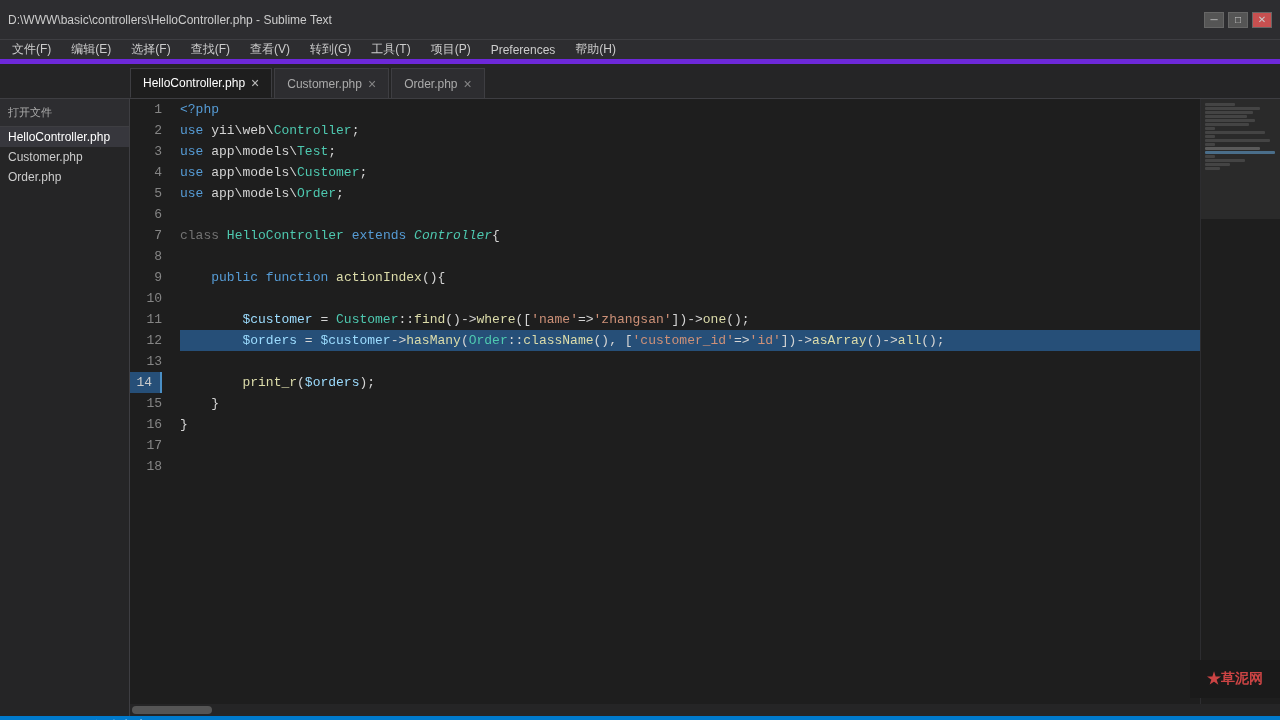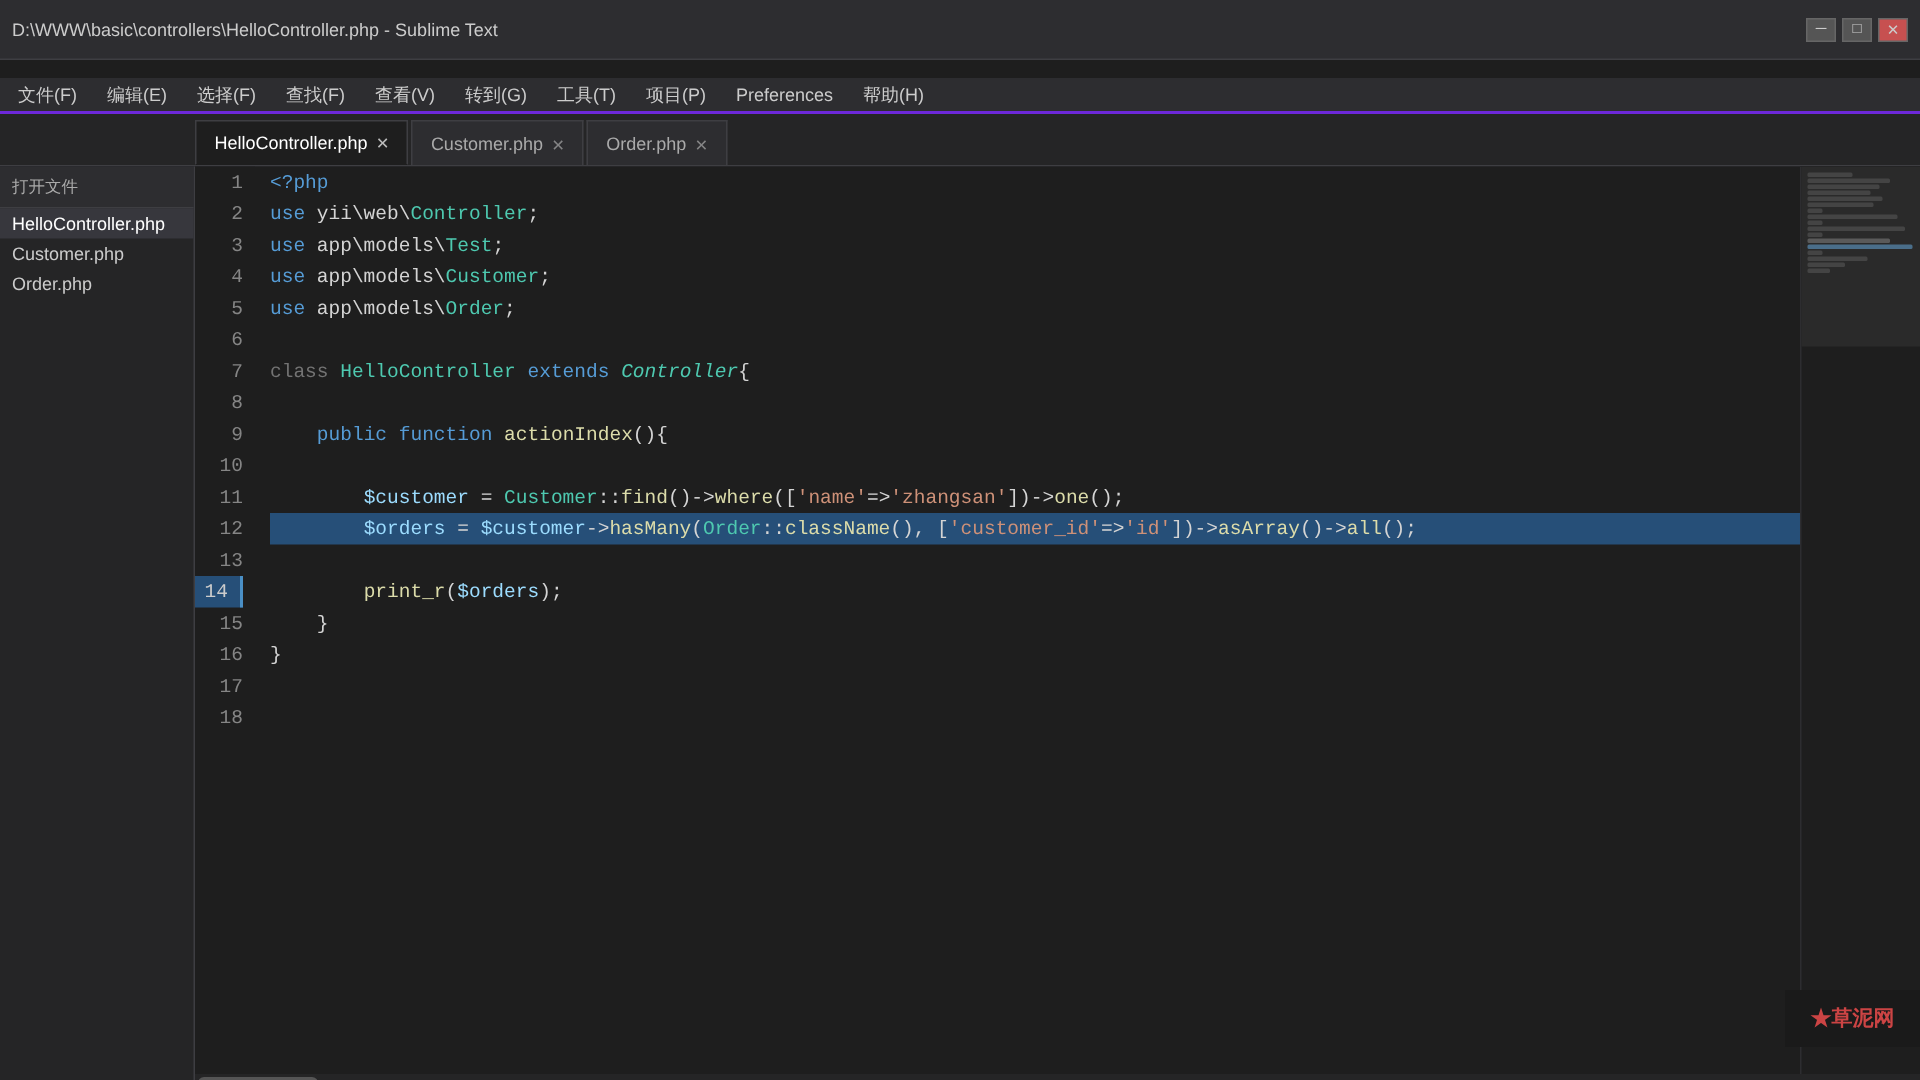--- a/index.html
+++ b/index.html
@@ -47,23 +47,22 @@
     
     #menu-bar {
       background: #2d2d30;
       height: 24px;
       display: flex;
       align-items: center;
       padding: 0 4px;
       font-family: 'Segoe UI', Arial, sans-serif;
       font-size: 12px;
       color: #ccc;
-      border-bottom: 2px solid #6d28d9;
+      border-bottom: 5px solid #6d28d9;
       gap: 4px;
-      margin-top: 12px;
     }
     .menu-item {
       padding: 2px 8px;
       cursor: pointer;
     }
 
     
     #tab-bar {
       background: #252526;
       height: 35px;

